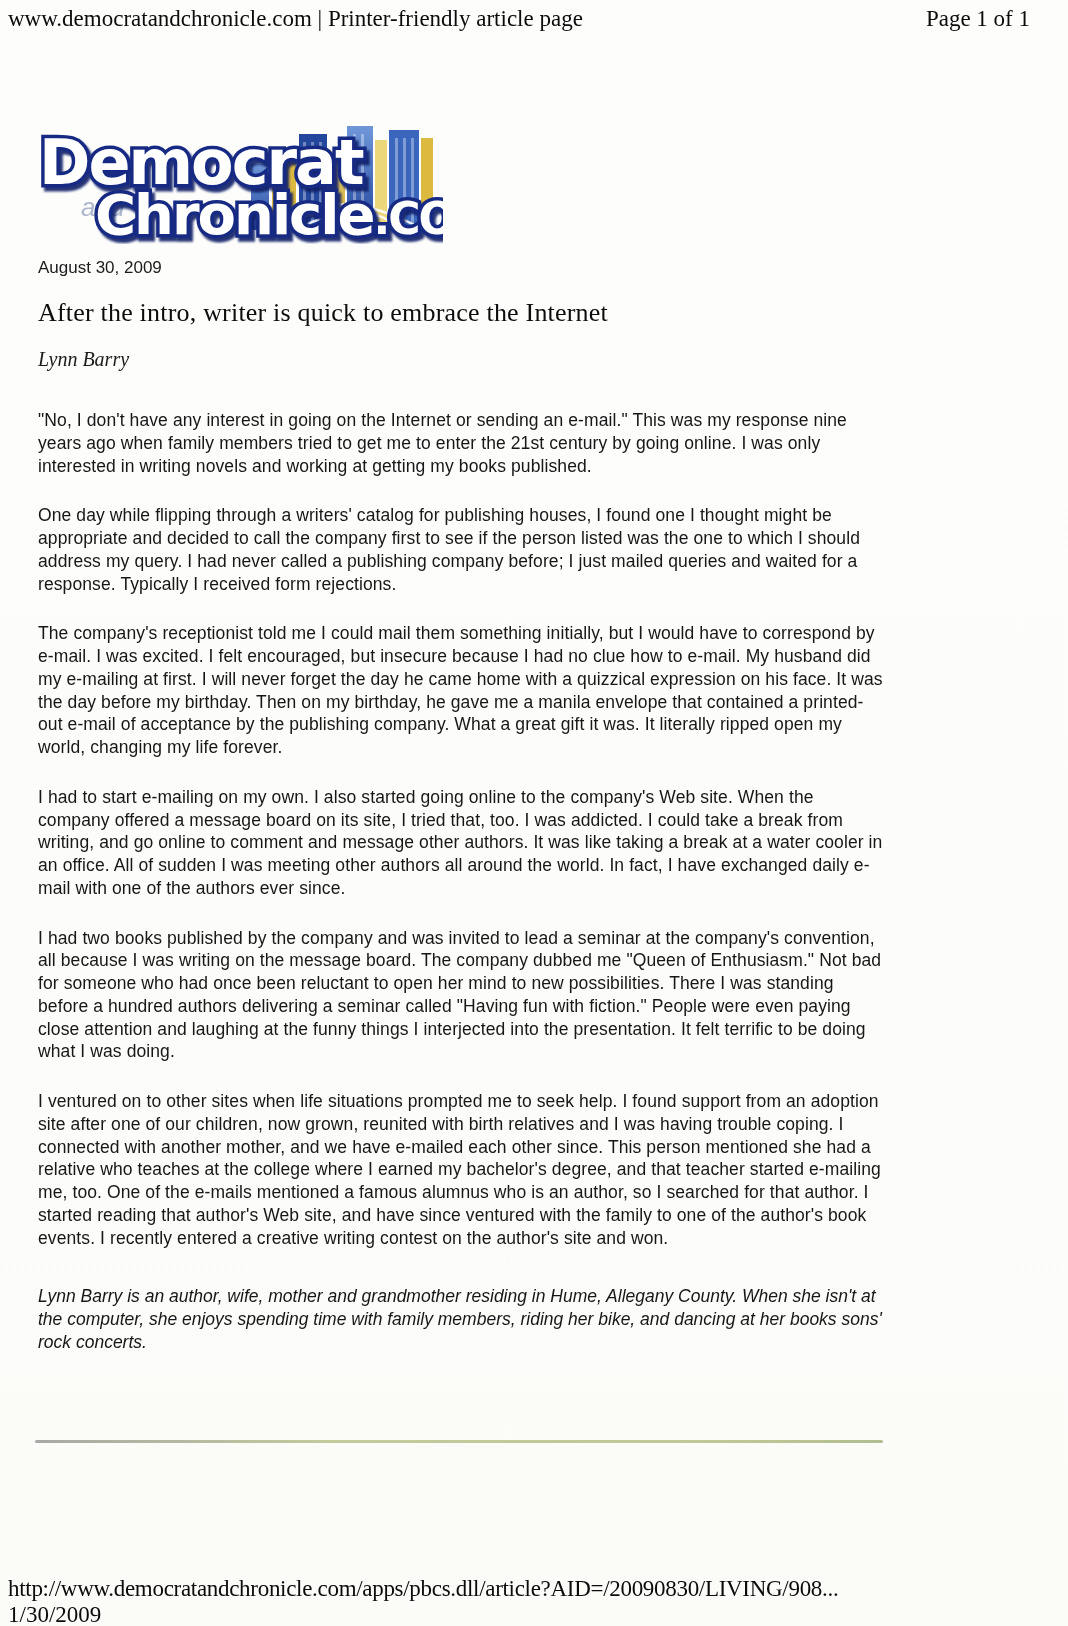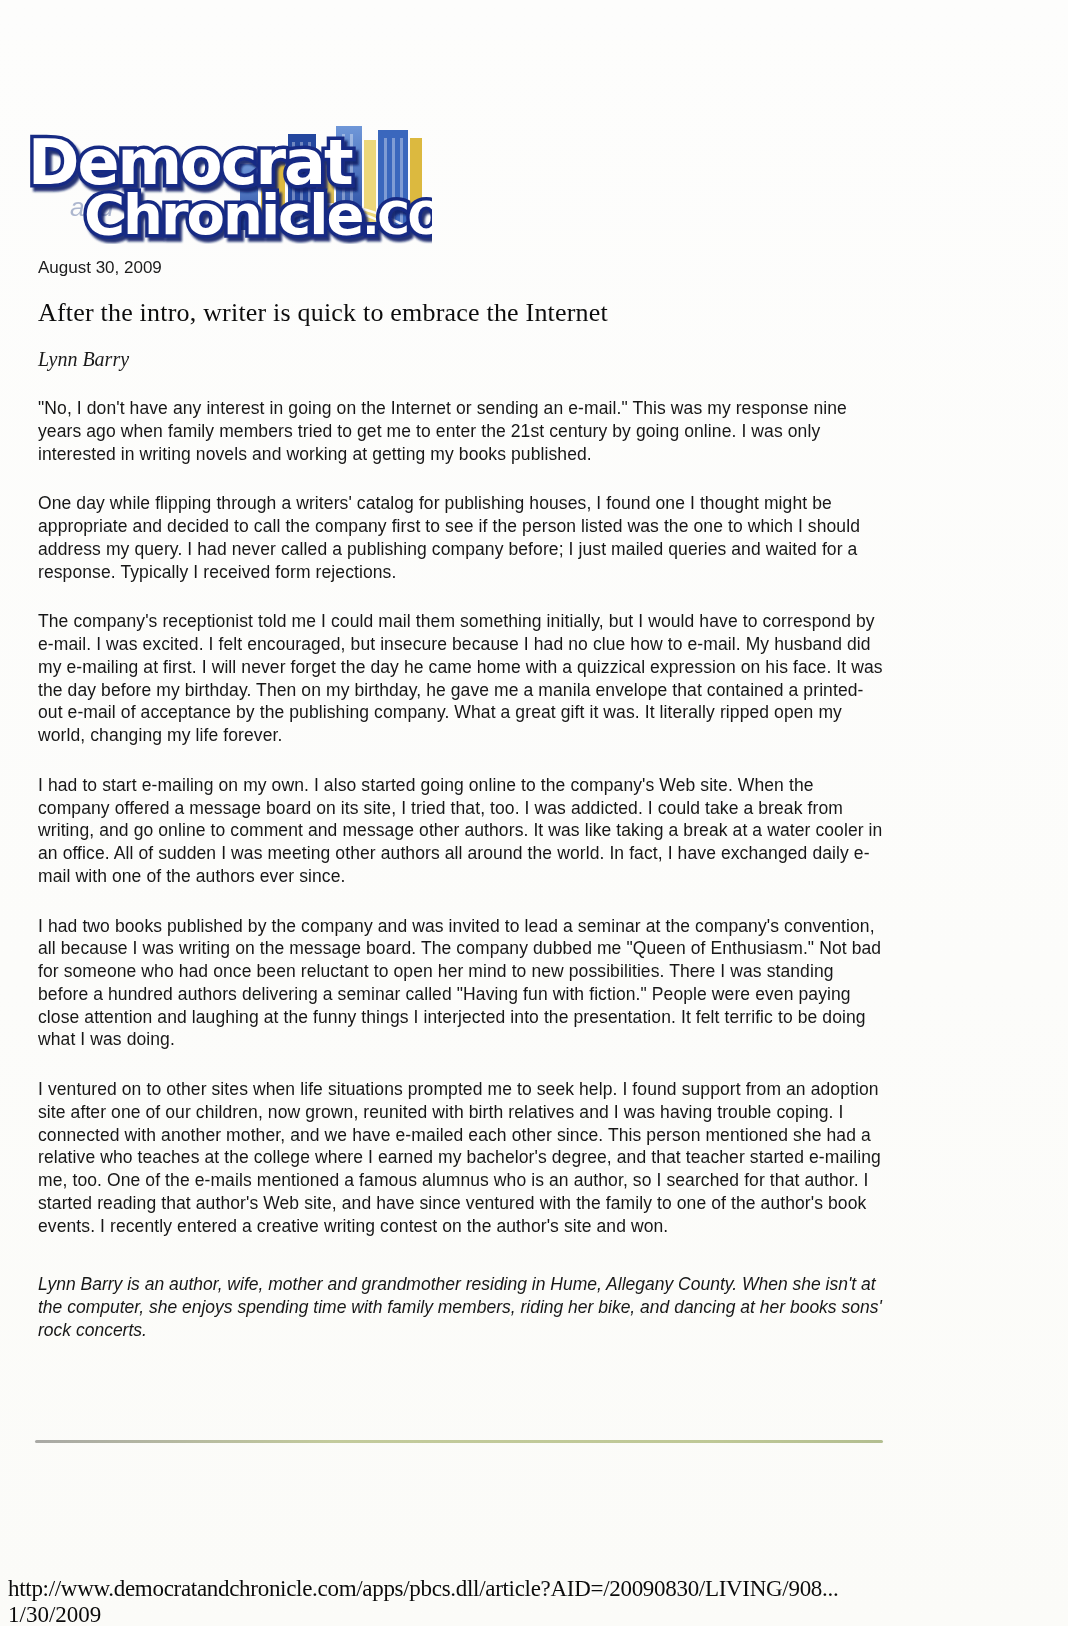--- a/index.html
+++ b/index.html
@@ -16,42 +16,42 @@
     background:linear-gradient(180deg,#fdfdfc 0%,#fcfcfa 60%,#fbfbf8 100%);
   }
   
   .print-header{
     position:absolute;top:6px;left:8px;right:38px;
     display:flex;justify-content:space-between;align-items:baseline;
     font-family:"Liberation Serif", serif;
     font-size:23px;color:#0c0c0c;
   }
   
-  .logo-wrap{position:absolute;top:112px;left:22px;width:410px;height:132px;}
+  .logo-wrap{position:absolute;top:112px;left:33px;width:410px;height:132px;}
   .logo-wrap svg{display:block;}
   .logo-text{
     font-family:"DejaVu Sans", sans-serif;
     font-weight:bold;
     letter-spacing:-2px;
     paint-order:stroke fill;
   }
   
   .article{
     position:absolute;top:258px;left:38px;width:848px;
   }
   .article-date{font-size:17px;color:#1c1c1c;margin:0 0 20px 0;}
   .article-title{
     font-family:"Liberation Serif", serif;
     font-size:26px;font-weight:normal;color:#0d0d0d;
     margin:0 0 20px 0;letter-spacing:0.2px;
   }
   .article-byline{
     font-family:"Liberation Serif", serif;
     font-style:italic;font-size:20px;color:#1a1a1a;
-    margin:0 0 26px 0;
+    margin:0 0 38px 0;
   }
   .article p.body-para{
     font-size:17.5px;line-height:1.3;margin:0 0 27px 0;color:#171717;
     letter-spacing:0.1px;
   }
   .article p.bio-para{
     font-size:17.5px;line-height:1.32;font-style:italic;
     margin:36px 0 0 0;color:#171717;
   }
   
@@ -67,20 +67,24 @@
     font-family:"Liberation Serif", serif;
     font-size:23px;color:#0b0b0b;flex-direction:column;
   }
   .print-footer .url{letter-spacing:-0.3px;}
 </style>
 </head>
 <body>
 
 <div class="scan-page">
 
+  <div class="print-header">
+    <span>www.democratandchronicle.com | Printer-friendly article page</span>
+    <span>Page 1 of 1</span>
+  </div>
 
   <div class="logo-wrap">
     <svg width="410" height="132" viewBox="0 0 410 132">
       <defs>
         <filter id="logoShadow" x="-20%" y="-20%" width="140%" height="140%">
           <feDropShadow dx="3" dy="4" stdDeviation="1.2" flood-color="#101f66" flood-opacity="0.9"></feDropShadow>
         </filter>
         <linearGradient id="bldgBlue" x1="0" y1="0" x2="0" y2="1">
           <stop offset="0" stop-color="#6f97d8"></stop>
             <stop offset="1" stop-color="#24479e"></stop>

